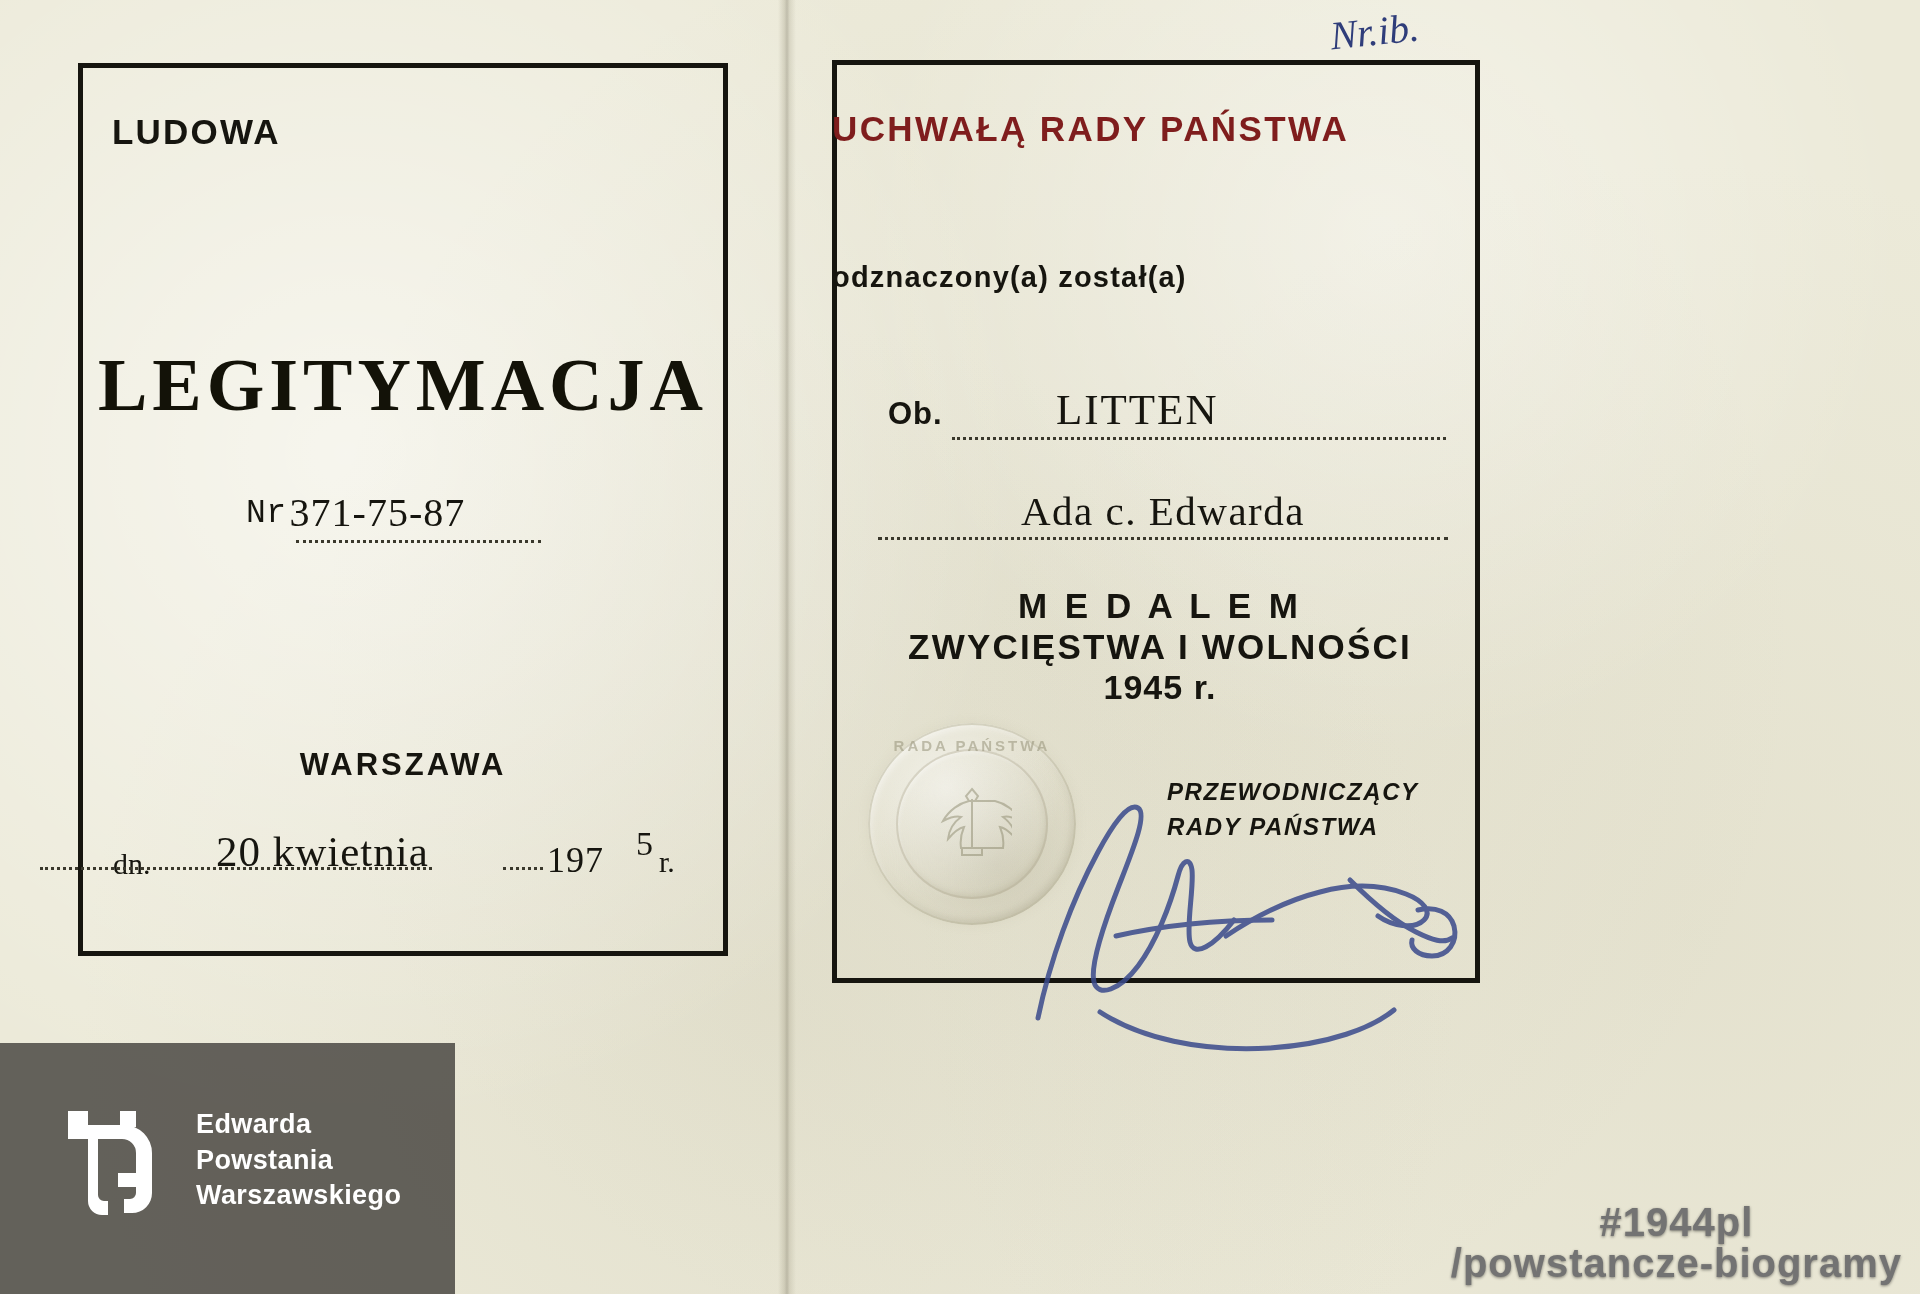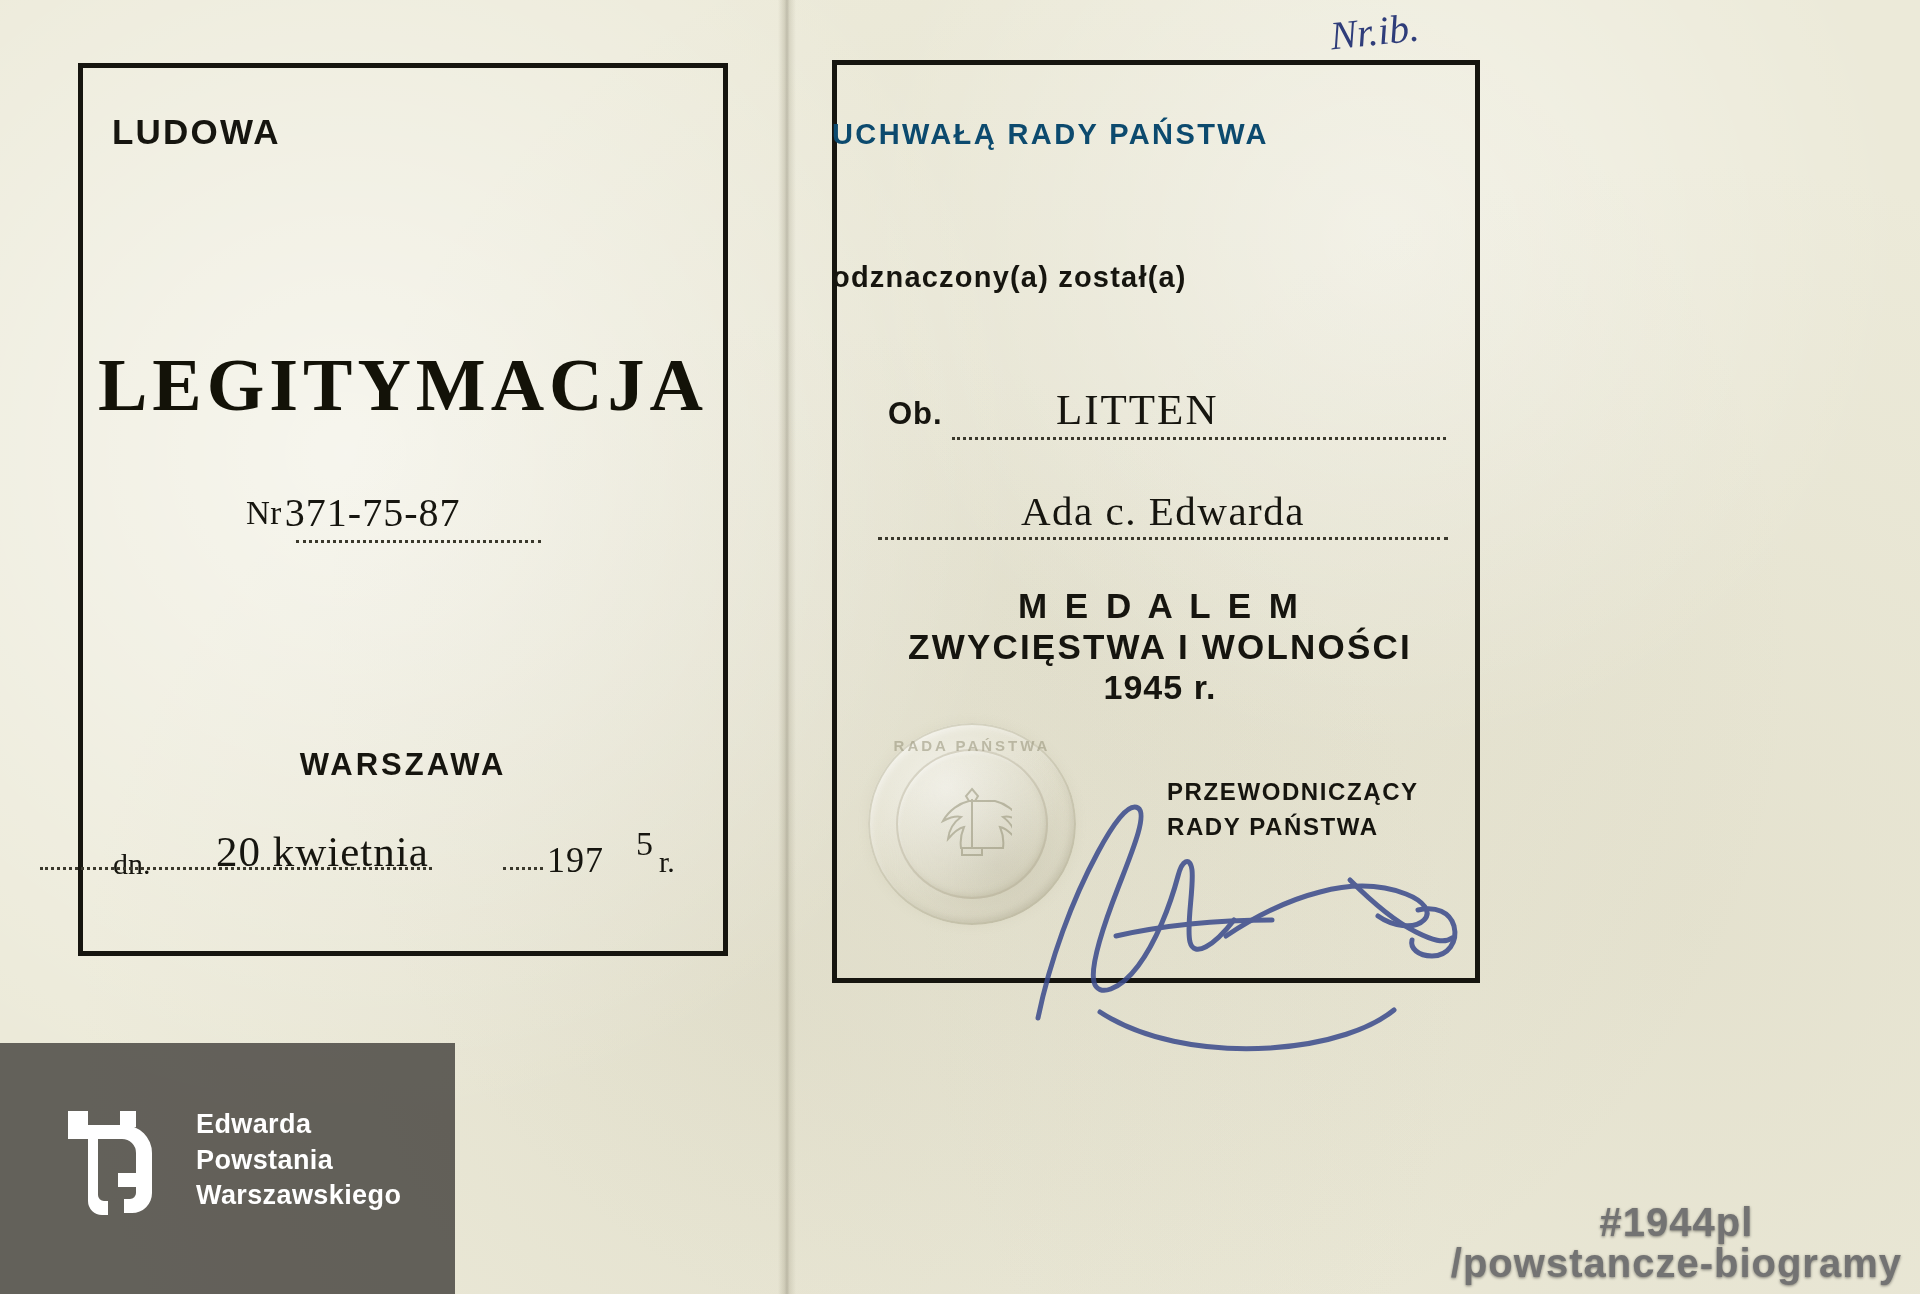--- a/index.html
+++ b/index.html
@@ -108,21 +108,21 @@
 
   .nr-row {
     position: absolute;
     left: 246px;
     top: 489px;
     display: flex;
     align-items: flex-end;
     color: #16150f;
   }
   .nr-label {
-    font-family: Liberation Serif, serif;
+    font-family: Liberation Mono, monospace;
     font-size: 33px;
     padding-bottom: 4px;
     letter-spacing: 0.5px;
   }
   .nr-value {
     font-family: "Liberation Serif", serif;
     font-size: 40px;
     letter-spacing: 1px;
     margin-left: 3px;
   }
@@ -177,24 +177,24 @@
     font-family: "Liberation Serif", serif;
     font-size: 30px;
   }
   .date-dots1 { left: 40px;  top: 867px; width: 392px; }
   .date-dots2 { left: 503px; top: 867px; width: 40px; }
 
   
   .r-head {
     position: absolute;
     left: 832px;
-    top: 118px;
+    top: 109px;
     width: 660px;
-    color: #0c4a6e;
-    font-size: 29px;
+    color: #7f1d1d;
+    font-size: 35px;
     font-weight: bold;
     letter-spacing: 2.4px;
   }
   .r-sub {
     position: absolute;
     left: 832px;
     top: 261px;
     width: 660px;
     color: #16150f;
     font-size: 29px;
@@ -250,20 +250,21 @@
 
   .signer {
     position: absolute;
     left: 1167px;
     top: 775px;
     color: #16150f;
     font-size: 24px;
     font-weight: bold;
     letter-spacing: 1.6px;
     line-height: 1.45;
+    font-style: italic;
   }
 
   
   .seal {
     position: absolute;
     left: 868px;
     top: 723px;
     width: 208px;
     height: 202px;
     border-radius: 50%;

